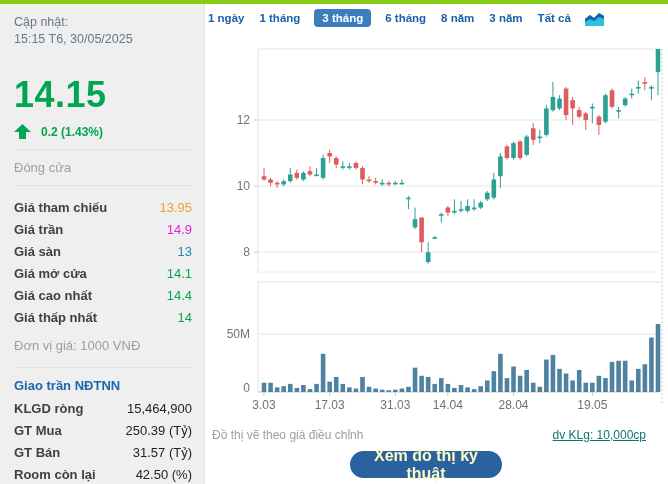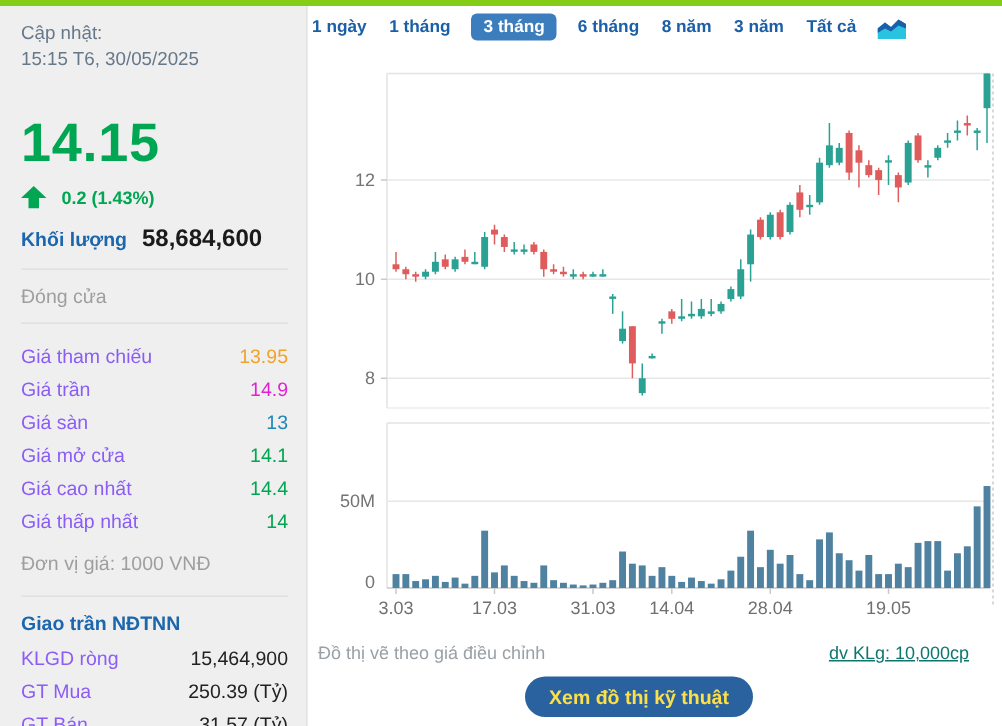--- a/index.html
+++ b/index.html
@@ -12,34 +12,34 @@
   .upd{color:#66788a;font-size:12.5px;line-height:17px;}
   #price-big{color:#00a651;font-size:36px;font-weight:bold;margin-top:26px;letter-spacing:0.5px;}
   #change-row{display:flex;align-items:center;margin-top:8px;}
   #change-row .chg{color:#00a651;font-weight:bold;font-size:12px;margin-left:10px;}
   #vol-row{display:flex;align-items:baseline;margin-top:12px;}
   #vol-row .vl{color:#1b66ad;font-weight:bold;font-size:13px;}
   #vol-row .vv{color:#1a1a1a;font-weight:bold;font-size:16px;margin-left:10px;}
   .divider{border-top:1px solid #e0e0e0;margin:10px 0;}
   .muted{color:#9e9e9e;font-size:13px;}
   .prow{display:flex;justify-content:space-between;align-items:center;height:22px;font-size:13px;}
-  .prow .plabel{color:#8b5cf6;font-weight:normal;}
+  .prow .plabel{color:#404040;font-weight:bold;}
   .prow .pval{font-weight:normal;}
   #foreign-header{color:#1b66ad;font-weight:bold;font-size:13px;margin:2px 0 4px 0;}
   .frow .pval{color:#222;}
   
   #tabs{position:absolute;left:207px;top:5px;display:flex;align-items:center;gap:13px;}
   .tab{font-size:11.5px;font-weight:bold;color:#1a5fa8;cursor:pointer;padding:3px 1px;white-space:nowrap;}
   .tab.active{background:#3c7dbd;color:#fff;border-radius:4px;padding:3px 8px;}
   
   #chart-svg{position:absolute;left:205px;top:0;}
   #footer-left{position:absolute;left:212px;top:424px;font-size:12px;color:#9aa0a6;}
   #footer-right{position:absolute;right:22px;top:424px;font-size:12px;color:#0f766e;text-decoration:underline;}
   #tech-btn{position:absolute;left:350px;top:447px;width:152px;height:27px;background:#2a62a0;
-            color:#fde047;font-size:13px;font-weight:bold;border:none;border-radius:15px;
+            color:#fef9c3;font-size:16px;font-weight:bold;border:none;border-radius:15px;
             display:flex;align-items:center;justify-content:center;cursor:pointer;
             font-family:"Liberation Sans","DejaVu Sans",sans-serif;}
 </style>
 </head>
 <body>
 
 <div id="app">
 
   <div id="left-panel">
     <div class="upd">Cập nhật:</div>
@@ -47,24 +47,20 @@
 
     <div id="price-big">14.15</div>
 
     <div id="change-row">
       <svg width="17" height="15" viewBox="0 0 17 15">
         <path d="M8.5 0 L17 8 H12 V15 H5 V8 H0 Z" fill="#00a651"></path>
       </svg>
       <span class="chg">0.2 (1.43%)</span>
     </div>
 
-    <div id="vol-row">
-      <span class="vl">Khối lượng</span>
-      <span class="vv">58,684,600</span>
-    </div>
 
     <div class="divider"></div>
     <div class="muted">Đóng cửa</div>
     <div class="divider"></div>
 
     <div id="price-rows">
         <div class="prow ">
           <span class="plabel">Giá tham chiếu</span>
           <span class="pval" style="color: rgb(240, 163, 43);">13.95</span>
         </div>

